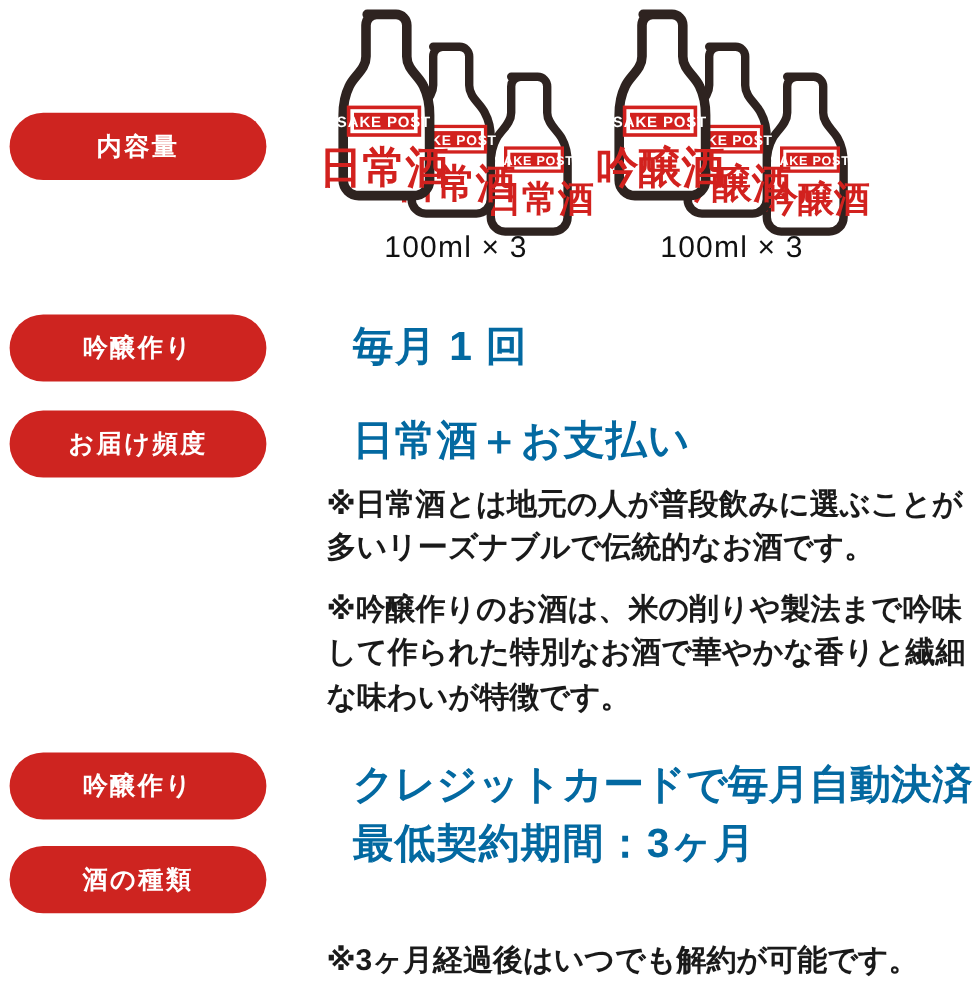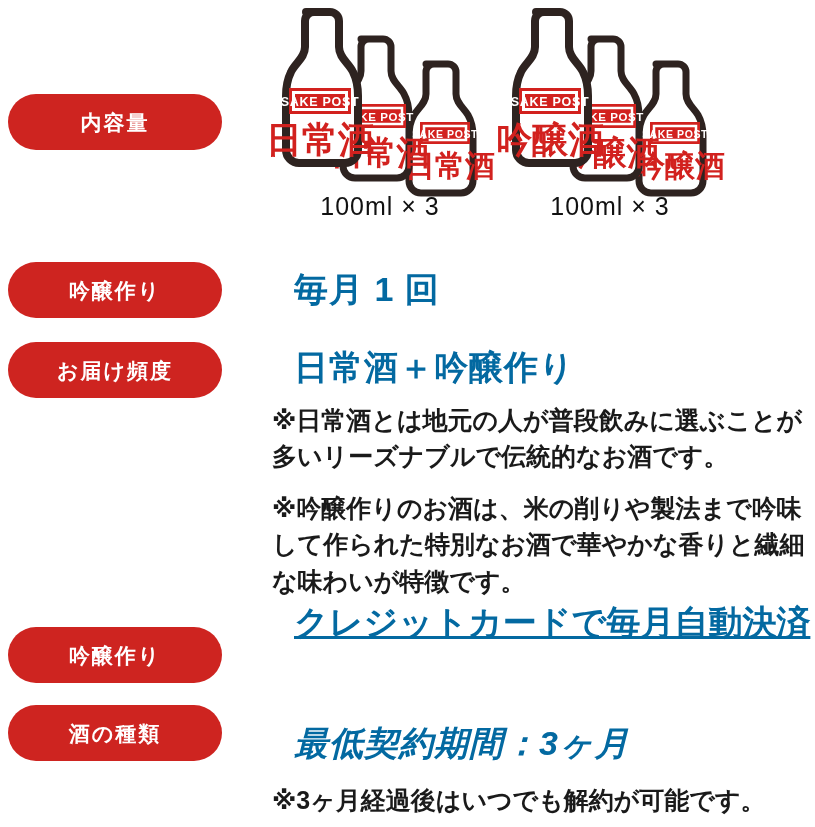--- a/index.html
+++ b/index.html
@@ -188,22 +188,22 @@
       </g>
     </svg>
   </div>
   <div class="caption">100ml × 3</div>
 </div>
 
 <div class="pill" style="top:262px;">吟醸作り</div>
 <div class="value" style="top:272px;">毎月 1 回</div>
 
 <div class="pill" style="top:342px;">お届け頻度</div>
-<div class="value" style="top:350px;">日常酒＋吟醸作り</div>
+<div class="value" style="top:350px;">日常酒＋お支払い</div>
 <div class="note" style="top:402px;">※日常酒とは地元の人が普段飲みに選ぶことが多いリーズナブルで伝統的なお酒です。</div>
 <div class="note" style="top:490px;">※吟醸作りのお酒は、米の削りや製法まで吟味して作られた特別なお酒で華やかな香りと繊細な味わいが特徴です。</div>
 
 <div class="pill" style="top:627px;">吟醸作り</div>
-<div class="value tight" style="top:605px;text-decoration:underline;">クレジットカードで毎月自動決済</div>
+<div class="value tight" style="top:637px;">クレジットカードで毎月自動決済</div>
 
 <div class="pill" style="top:705px;">酒の種類</div>
-<div class="value" style="top:726px;font-style:italic;">最低契約期間：3ヶ月</div>
+<div class="value" style="top:686px;">最低契約期間：3ヶ月</div>
 <div class="note" style="top:782px;">※3ヶ月経過後はいつでも解約が可能です。</div>
 
 </body></html>

